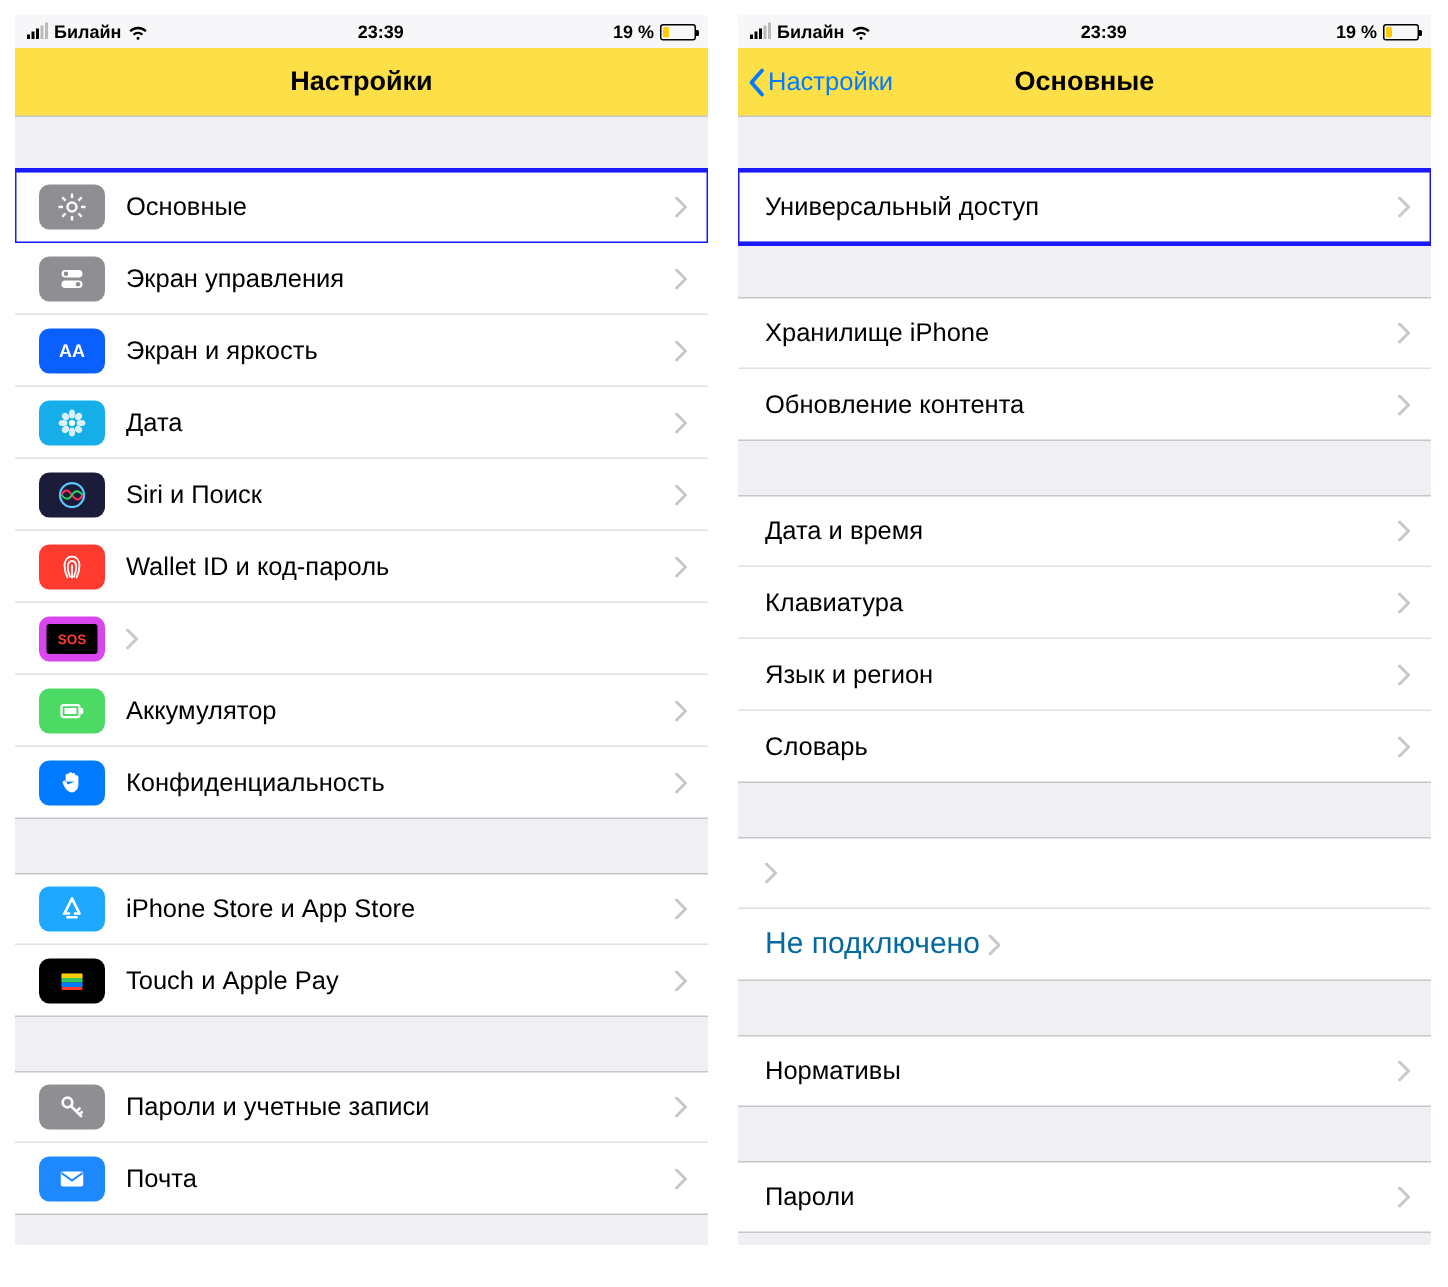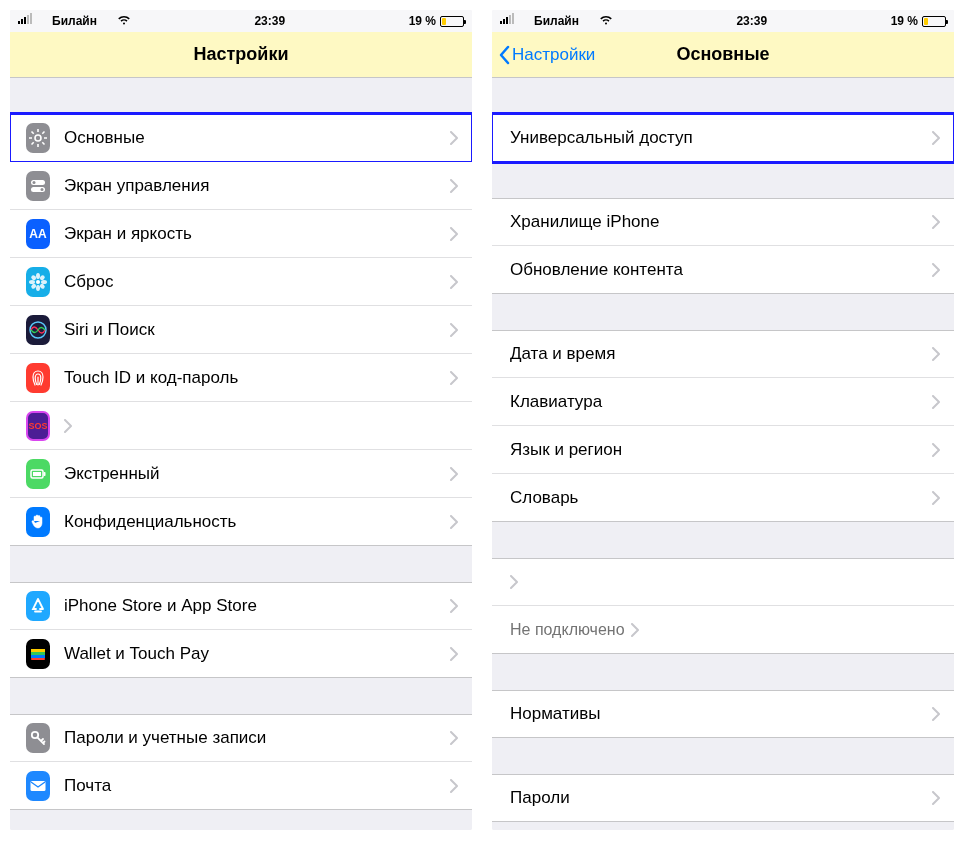--- a/index.html
+++ b/index.html
@@ -23,21 +23,21 @@
   .status-bar {
     height: 22px;
     display: flex;
     align-items: center;
     justify-content: space-between;
     padding: 0 8px;
     font-size: 12px;
     font-weight: 600;
     background: #f7f7f9;
   }
-  .status-left { display:flex; align-items:flex-start; gap:20px;}
+  .status-left { display:flex; align-items:center; gap:4px;}
   .status-right { display:flex; align-items:center; gap:4px;}
   .signal {
     display:flex; align-items:flex-end; gap:1px; height:10px;
   }
   .signal span {
     width:2px; background:#000; display:inline-block;
   }
   .signal span:nth-child(1){height:3px;}
   .signal span:nth-child(2){height:5px;}
   .signal span:nth-child(3){height:7px;}
@@ -47,21 +47,21 @@
     width:24px; height:11px; border:1px solid #000; border-radius:2px; position:relative;
   }
   .battery::after{
     content:""; position:absolute; right:-3px; top:3px; width:2px; height:4px; background:#000; border-radius:0 1px 1px 0;
   }
   .battery-fill {
     position:absolute; left:1px; top:1px; bottom:1px; width:18%; background:#ffcc00; border-radius:1px;
   }
   .nav-header {
     height: 46px;
-    background: #fef9c3;
+    background: #fde047;
     border-bottom: 1px solid #c6c6c8;
     display:flex;
     align-items:center;
     justify-content:center;
     position:relative;
   }
   .nav-title {
     font-size:18px;
     font-weight:700;
   }
@@ -89,34 +89,34 @@
     display:flex;
     align-items:center;
     padding:0 14px 0 16px;
     border-bottom:1px solid #e0e0e2;
     position:relative;
     cursor:pointer;
   }
   .row.first { border-top:1px solid #c6c6c8; }
   .row.last { border-bottom:1px solid #c6c6c8; }
   .row .icon-wrap {
-    width:24px; height:30px; border-radius:7px; display:flex; align-items:center; justify-content:center;
+    width:44px; height:30px; border-radius:7px; display:flex; align-items:center; justify-content:center;
     margin-right:14px; flex-shrink:0; color:#fff; font-weight:700; font-size:13px;
   }
   .row .label {
     flex:1;
     font-size:17px;
     color:#000;
     white-space:nowrap;
     overflow:hidden;
     text-overflow:ellipsis;
   }
   .row .detail {
-    color:#737373;
-    font-size:16px;
+    color:#0369a1;
+    font-size:20px;
     margin-right:6px;
   }
   .chevron {
     color:#c7c7cc;
     flex-shrink:0;
   }
   .highlight {
     outline:3px solid #1a1aff;
     outline-offset:-1px;
   }
@@ -210,21 +210,21 @@
               <ellipse cx="10" cy="16" rx="2" ry="3"></ellipse>
               <ellipse cx="4" cy="10" rx="3" ry="2"></ellipse>
               <ellipse cx="16" cy="10" rx="3" ry="2"></ellipse>
               <ellipse cx="5.7" cy="5.7" rx="2.2" ry="2.6" transform="rotate(-45 5.7 5.7)"></ellipse>
               <ellipse cx="14.3" cy="14.3" rx="2.2" ry="2.6" transform="rotate(-45 14.3 14.3)"></ellipse>
               <ellipse cx="5.7" cy="14.3" rx="2.2" ry="2.6" transform="rotate(45 5.7 14.3)"></ellipse>
               <ellipse cx="14.3" cy="5.7" rx="2.2" ry="2.6" transform="rotate(45 14.3 5.7)"></ellipse>
             </g>
           </svg>
         </span>
-    <span class="label">Сброс</span>
+    <span class="label">Дата</span>
 
     <svg class="chevron" width="8" height="14" viewBox="0 0 8 14">
           <path d="M1 1l6 6-6 6" stroke="#c7c7cc" stroke-width="2" fill="none" stroke-linecap="round" stroke-linejoin="round"></path>
         </svg>
   </div>
       <div class="row">
     <span class="icon-wrap" style="background:#1b1b3a;">
           <svg width="20" height="20" viewBox="0 0 20 20">
             <circle cx="10" cy="10" r="8" fill="none" stroke="#5ac8fa" stroke-width="1.5"></circle>
             <path d="M3 10 Q6 4 10 10 T17 10" fill="none" stroke="#ff2d55" stroke-width="1.3"></path>
@@ -236,44 +236,44 @@
     <svg class="chevron" width="8" height="14" viewBox="0 0 8 14">
           <path d="M1 1l6 6-6 6" stroke="#c7c7cc" stroke-width="2" fill="none" stroke-linecap="round" stroke-linejoin="round"></path>
         </svg>
   </div>
       <div class="row">
     <span class="icon-wrap" style="background:#ff3b30;">
           <svg width="20" height="20" viewBox="0 0 20 20">
             <path d="M10 3c-3 0-5 2.5-5 6 0 3 1 6 2 8M10 3c3 0 5 2.5 5 6 0 3-1 6-2 8M10 6c-1.6 0-2.8 1.3-2.8 4 0 2.5.8 5 1.5 6.5M10 6c1.6 0 2.8 1.3 2.8 4 0 2.5-.8 5-1.5 6.5M10 9v8" fill="none" stroke="#fff" stroke-width="1.2" stroke-linecap="round"></path>
           </svg>
         </span>
-    <span class="label">Touch ID и код-пароль</span>
-
-    <svg class="chevron" width="8" height="14" viewBox="0 0 8 14">
-          <path d="M1 1l6 6-6 6" stroke="#c7c7cc" stroke-width="2" fill="none" stroke-linecap="round" stroke-linejoin="round"></path>
-        </svg>
-  </div>
-      <div class="row">
-    <span class="icon-wrap" style="background:#4c1d95;border:2px solid #d946ef;">
+    <span class="label">Wallet ID и код-пароль</span>
+
+    <svg class="chevron" width="8" height="14" viewBox="0 0 8 14">
+          <path d="M1 1l6 6-6 6" stroke="#c7c7cc" stroke-width="2" fill="none" stroke-linecap="round" stroke-linejoin="round"></path>
+        </svg>
+  </div>
+      <div class="row">
+    <span class="icon-wrap" style="background:#000000;border:5px solid #d946ef;">
           <span style="color:#ff3b30;font-size:9px;font-weight:700">SOS</span>
         </span>
 
     <svg class="chevron" width="8" height="14" viewBox="0 0 8 14">
           <path d="M1 1l6 6-6 6" stroke="#c7c7cc" stroke-width="2" fill="none" stroke-linecap="round" stroke-linejoin="round"></path>
         </svg>
   </div>
       <div class="row">
     <span class="icon-wrap" style="background:#4cd964;">
           <svg width="20" height="20" viewBox="0 0 20 20">
             <rect x="3" y="6" width="12" height="8" rx="1.5" fill="none" stroke="#fff" stroke-width="1.5"></rect>
             <rect x="15.5" y="8" width="2" height="4" rx="0.8" fill="#fff"></rect>
             <rect x="5" y="8" width="8" height="4" fill="#fff"></rect>
           </svg>
         </span>
-    <span class="label">Экстренный</span>
+    <span class="label">Аккумулятор</span>
 
     <svg class="chevron" width="8" height="14" viewBox="0 0 8 14">
           <path d="M1 1l6 6-6 6" stroke="#c7c7cc" stroke-width="2" fill="none" stroke-linecap="round" stroke-linejoin="round"></path>
         </svg>
   </div>
       <div class="row last">
     <span class="icon-wrap" style="background:#007aff;">
           <svg width="20" height="20" viewBox="0 0 20 20">
             <path d="M6 9V5a1 1 0 012 0v4M8 9V4a1 1 0 012 0v5M10 9V4.5a1 1 0 012 0V9M12 9V6a1 1 0 012 0v5c0 3-2 5-4 5s-4-1.5-5-4l-1-2a1 1 0 011.7-1L7 11" fill="#fff" stroke="#fff" stroke-width="0.5" stroke-linejoin="round"></path>
           </svg>
@@ -300,21 +300,21 @@
       <div class="row last">
     <span class="icon-wrap" style="background:#000;">
           <svg width="20" height="20" viewBox="0 0 20 20">
             <rect x="3" y="5" width="14" height="11" rx="2" fill="#333"></rect>
             <rect x="3" y="5" width="14" height="3" fill="#ffcc00"></rect>
             <rect x="3" y="8" width="14" height="3" fill="#34c759"></rect>
             <rect x="3" y="11" width="14" height="3" fill="#007aff"></rect>
             <rect x="3" y="14" width="14" height="2" rx="1" fill="#ff3b30"></rect>
           </svg>
         </span>
-    <span class="label">Wallet и Touch Pay</span>
+    <span class="label">Touch и Apple Pay</span>
 
     <svg class="chevron" width="8" height="14" viewBox="0 0 8 14">
           <path d="M1 1l6 6-6 6" stroke="#c7c7cc" stroke-width="2" fill="none" stroke-linecap="round" stroke-linejoin="round"></path>
         </svg>
   </div>
       <div class="group-gap "></div>
       <div class="row first">
     <span class="icon-wrap" style="background:#8e8e93;">
           <svg width="20" height="20" viewBox="0 0 20 20">
             <circle cx="7" cy="7" r="3.2" fill="none" stroke="#fff" stroke-width="1.8"></circle>

